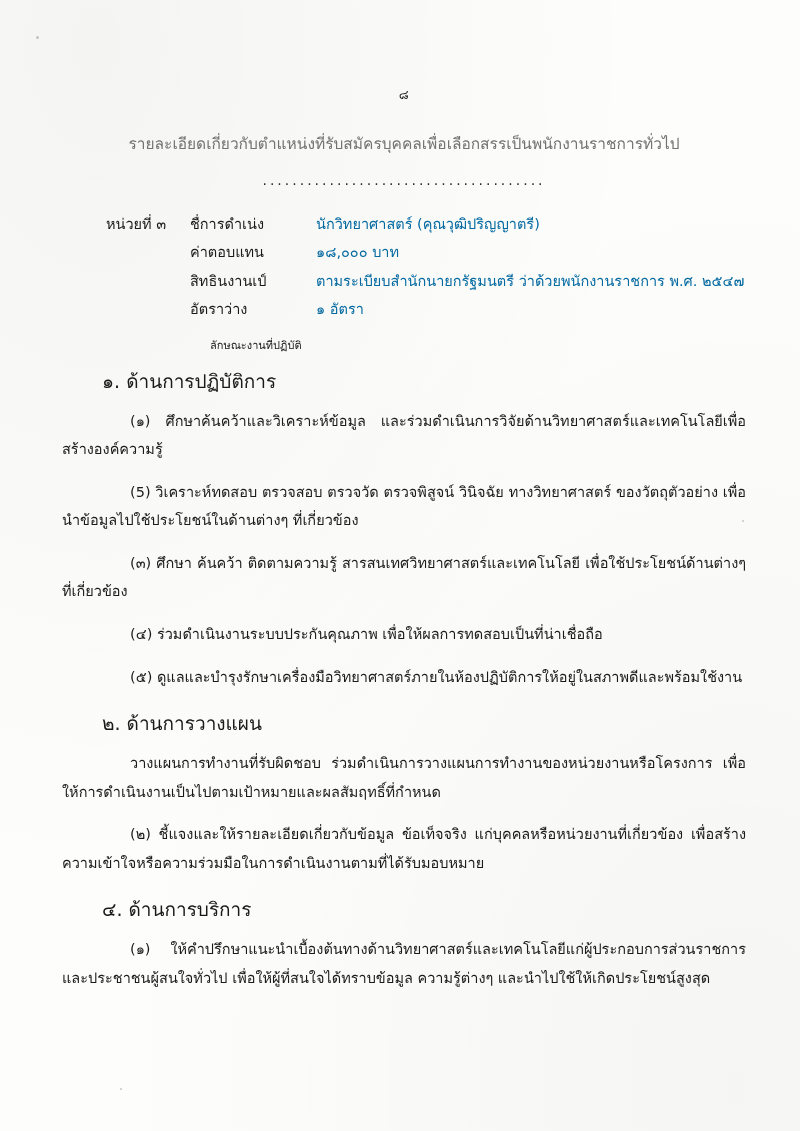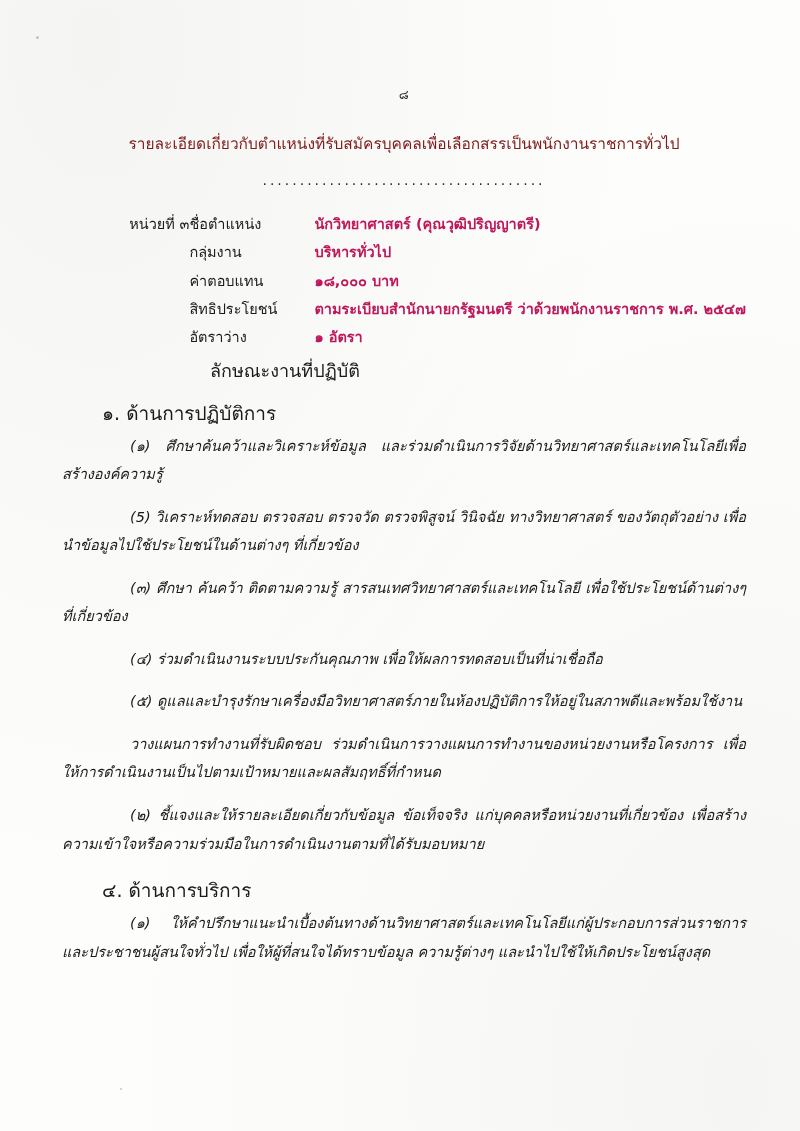--- a/index.html
+++ b/index.html
@@ -45,21 +45,21 @@
     letter-spacing: .5px;
     color: #2b2b2b;
   }
   .title-block {
     text-align: center;
     margin-top: 26px;
     line-height: 1.75;
   }
   .title-line {
     font-size: 15.5px;
-    color: #7f1d1d;
+    color: #737373;
     text-align: center;
   }
   .divider-dots {
     text-align: center;
     margin-top: 14px;
     font-size: 14px;
     letter-spacing: 3px;
     color: #2b2b2b;
   }
   .field-table {
@@ -70,51 +70,48 @@
   .field-table td {
     vertical-align: top;
     font-size: 14.5px;
     line-height: 1.95;
     padding: 0;
     white-space: nowrap;
   }
   .lbl-unit {
     padding-right: 18px;
     width: 84px;
-    text-align: right;
   }
   .lbl {
     padding-right: 22px;
     width: 126px;
   }
   .val {
-    color: #be185d;
-    font-weight: bold;
+    color: #0369a1;
   }
   .duty-head {
     margin-left: 148px;
-    margin-top: 2px;
-    font-size: 18px;
+    margin-top: 12px;
+    font-size: 11px;
     line-height: 1.95;
   }
   .sec {
     margin-top: 6px;
   }
   .sec-title {
     font-size: 19px;
     line-height: 1.95;
     text-indent: 40px;
   }
   .para {
     font-size: 14.5px;
     line-height: 1.95;
     text-indent: 68px;
     text-align: justify;
-    margin-top: 0;
-    font-style: italic;
+    margin-top: 7px;
   }
 </style>
 </head>
 <body>
 
 <div class="page">
   <div class="paper-inner">
     <span class="speck" style="left:36px;top:36px;width:3px;height:3px;"></span>
     <span class="speck" style="left:742px;top:520px;width:2px;height:2px;"></span>
     <span class="speck" style="left:120px;top:1088px;width:2px;height:2px;"></span>
@@ -127,36 +124,31 @@
     <div class="title-block">
       <div class="title-line">รายละเอียดเกี่ยวกับตำแหน่งที่รับสมัครบุคคลเพื่อเลือกสรรเป็นพนักงานราชการทั่วไป</div>
     </div>
 
     <div class="divider-dots">......................................</div>
 
     <table class="field-table">
       <tbody>
           <tr>
         <td class="lbl-unit">หน่วยที่ ๓</td>
-        <td class="lbl">ชื่อตำแหน่ง</td>
+        <td class="lbl">ชื่การดำเน่ง</td>
         <td class="val">นักวิทยาศาสตร์ (คุณวุฒิปริญญาตรี)</td>
-      </tr>
-      <tr>
-        <td class="lbl-unit"></td>
-        <td class="lbl">กลุ่มงาน</td>
-        <td class="val">บริหารทั่วไป</td>
       </tr>
       <tr>
         <td class="lbl-unit"></td>
         <td class="lbl">ค่าตอบแทน</td>
         <td class="val">๑๘,๐๐๐ บาท</td>
       </tr>
       <tr>
         <td class="lbl-unit"></td>
-        <td class="lbl">สิทธิประโยชน์</td>
+        <td class="lbl">สิทธินงานเป์</td>
         <td class="val">ตามระเบียบสำนักนายกรัฐมนตรี ว่าด้วยพนักงานราชการ พ.ศ. ๒๕๔๗</td>
       </tr>
       <tr>
         <td class="lbl-unit"></td>
         <td class="lbl">อัตราว่าง</td>
         <td class="val">๑  อัตรา</td>
       </tr>
     </tbody>
       </table>
 
@@ -165,20 +157,21 @@
     <div class="sec">
       <div class="sec-title">๑. ด้านการปฏิบัติการ</div>
       <p class="para">(๑) ศึกษาค้นคว้าและวิเคราะห์ข้อมูล และร่วมดำเนินการวิจัยด้านวิทยาศาสตร์และเทคโนโลยีเพื่อสร้างองค์ความรู้</p>
       <p class="para">(5) วิเคราะห์ทดสอบ ตรวจสอบ ตรวจวัด ตรวจพิสูจน์ วินิจฉัย ทางวิทยาศาสตร์ ของวัตถุตัวอย่าง เพื่อนำข้อมูลไปใช้ประโยชน์ในด้านต่างๆ ที่เกี่ยวข้อง</p>
       <p class="para">(๓) ศึกษา ค้นคว้า ติดตามความรู้ สารสนเทศวิทยาศาสตร์และเทคโนโลยี เพื่อใช้ประโยชน์ด้านต่างๆ ที่เกี่ยวข้อง</p>
       <p class="para">(๔) ร่วมดำเนินงานระบบประกันคุณภาพ เพื่อให้ผลการทดสอบเป็นที่น่าเชื่อถือ</p>
       <p class="para">(๕) ดูแลและบำรุงรักษาเครื่องมือวิทยาศาสตร์ภายในห้องปฏิบัติการให้อยู่ในสภาพดีและพร้อมใช้งาน</p>
     </div>
 
     <div class="sec">
+      <div class="sec-title">๒. ด้านการวางแผน</div>
       <p class="para">วางแผนการทำงานที่รับผิดชอบ ร่วมดำเนินการวางแผนการทำงานของหน่วยงานหรือโครงการ เพื่อให้การดำเนินงานเป็นไปตามเป้าหมายและผลสัมฤทธิ์ที่กำหนด</p>
     </div>
 
     <div class="sec">
       <p class="para">(๒) ชี้แจงและให้รายละเอียดเกี่ยวกับข้อมูล ข้อเท็จจริง แก่บุคคลหรือหน่วยงานที่เกี่ยวข้อง เพื่อสร้างความเข้าใจหรือความร่วมมือในการดำเนินงานตามที่ได้รับมอบหมาย</p>
     </div>
 
     <div class="sec">
       <div class="sec-title">๔. ด้านการบริการ</div>
       <p class="para">(๑) ให้คำปรึกษาแนะนำเบื้องต้นทางด้านวิทยาศาสตร์และเทคโนโลยีแก่ผู้ประกอบการส่วนราชการ และประชาชนผู้สนใจทั่วไป เพื่อให้ผู้ที่สนใจได้ทราบข้อมูล ความรู้ต่างๆ และนำไปใช้ให้เกิดประโยชน์สูงสุด</p>

